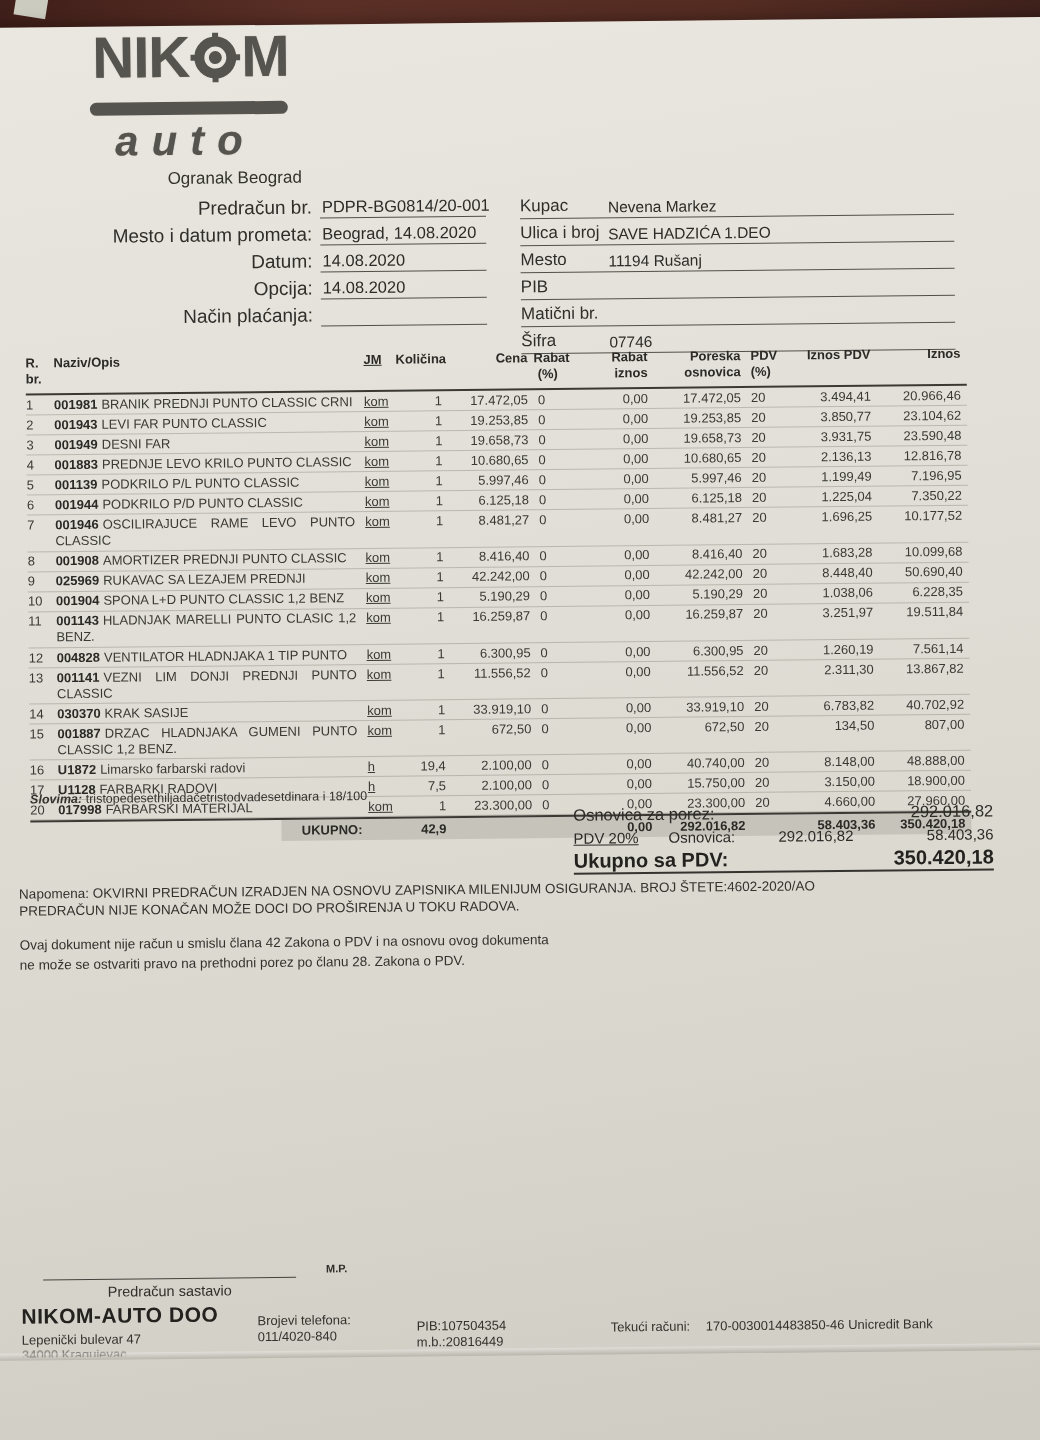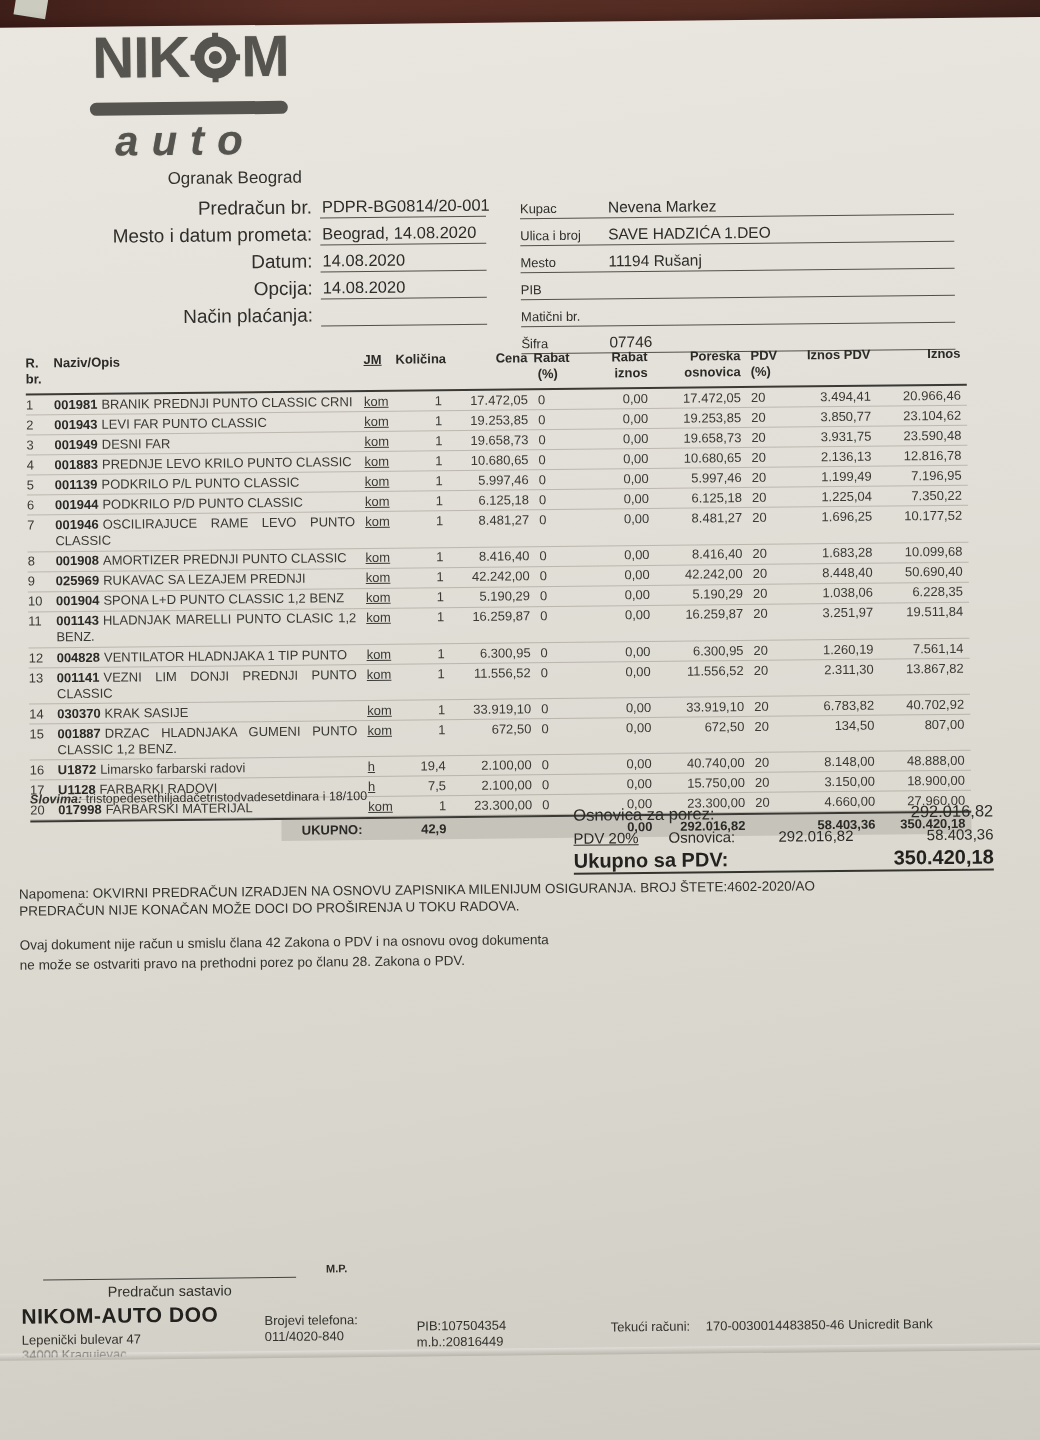--- a/index.html
+++ b/index.html
@@ -27,21 +27,21 @@
   .logo-auto{font-style:italic;font-weight:700;font-size:42px;letter-spacing:13px;color:#56544e;
     text-shadow:0 0 1px rgba(86,84,78,.5);}
   .logo-branch{font-size:17px;color:#33322d;}
 
   
   .fl-row{display:flex;align-items:flex-end;height:27px;}
   .fl-label{width:310px;text-align:right;font-size:19px;color:#2f2e2a;white-space:nowrap;}
   .fl-value{width:164px;margin-left:8px;border-bottom:1.4px solid #514f48;font-size:16.5px;
     color:#2c2b27;padding:0 0 1px 2px;white-space:nowrap;}
   .fr-row{display:flex;align-items:flex-end;width:434px;border-bottom:1.3px solid #514f48;height:26px;}
-  .fr-label{width:88px;font-size:13px;color:#2f2e2a;padding-bottom:2px;white-space:nowrap;}
+  .fr-label{width:88px;font-size:17px;color:#2f2e2a;padding-bottom:2px;white-space:nowrap;}
   .fr-value{font-size:15.5px;color:#2c2b27;padding-bottom:1px;white-space:nowrap;}
 
   
   .ttable{width:941px;font-size:13px;}
   .thead{display:flex;font-weight:700;color:#2b2a26;line-height:15.5px;
     border-bottom:2px solid #3a3934;padding:1px 0 7px 0;}
   .trow{display:flex;border-bottom:1px solid rgba(125,120,110,.38);line-height:16px;}
   .trow .c{padding-top:1.7px;padding-bottom:1.4px;}
   .c{flex:0 0 auto;}
   .c-rbr{width:28px;}
@@ -509,21 +509,21 @@
     <div class="abs sig-line" style="left:30px;top:1252px;width:253px;"></div>
     <div class="abs mp" style="left:313px;top:1238px;">M.P.</div>
     <div class="abs sastavio" style="left:30px;top:1257px;width:253px;text-align:center;">Predračun sastavio</div>
 
     <div class="abs" style="left:8px;top:1277px;">
       <div class="company">NIKOM-AUTO DOO</div>
       <div class="faddr" style="margin-top:4px;">Lepenički bulevar 47</div>
       <div class="faddr clip-fold">34000 Kragujevac</div>
     </div>
 
-    <div class="abs fsmall" style="left:251px;top:1288px;">
+    <div class="abs fsmall" style="left:244px;top:1288px;">
       <div>Brojevi telefona:</div>
       <div>011/4020-840</div>
     </div>
 
     <div class="abs fsmall" style="left:403px;top:1295px;">
       <div>PIB:107504354</div>
       <div>m.b.:20816449</div>
     </div>
 
     <div class="abs fsmall" style="left:597px;top:1298px;">

